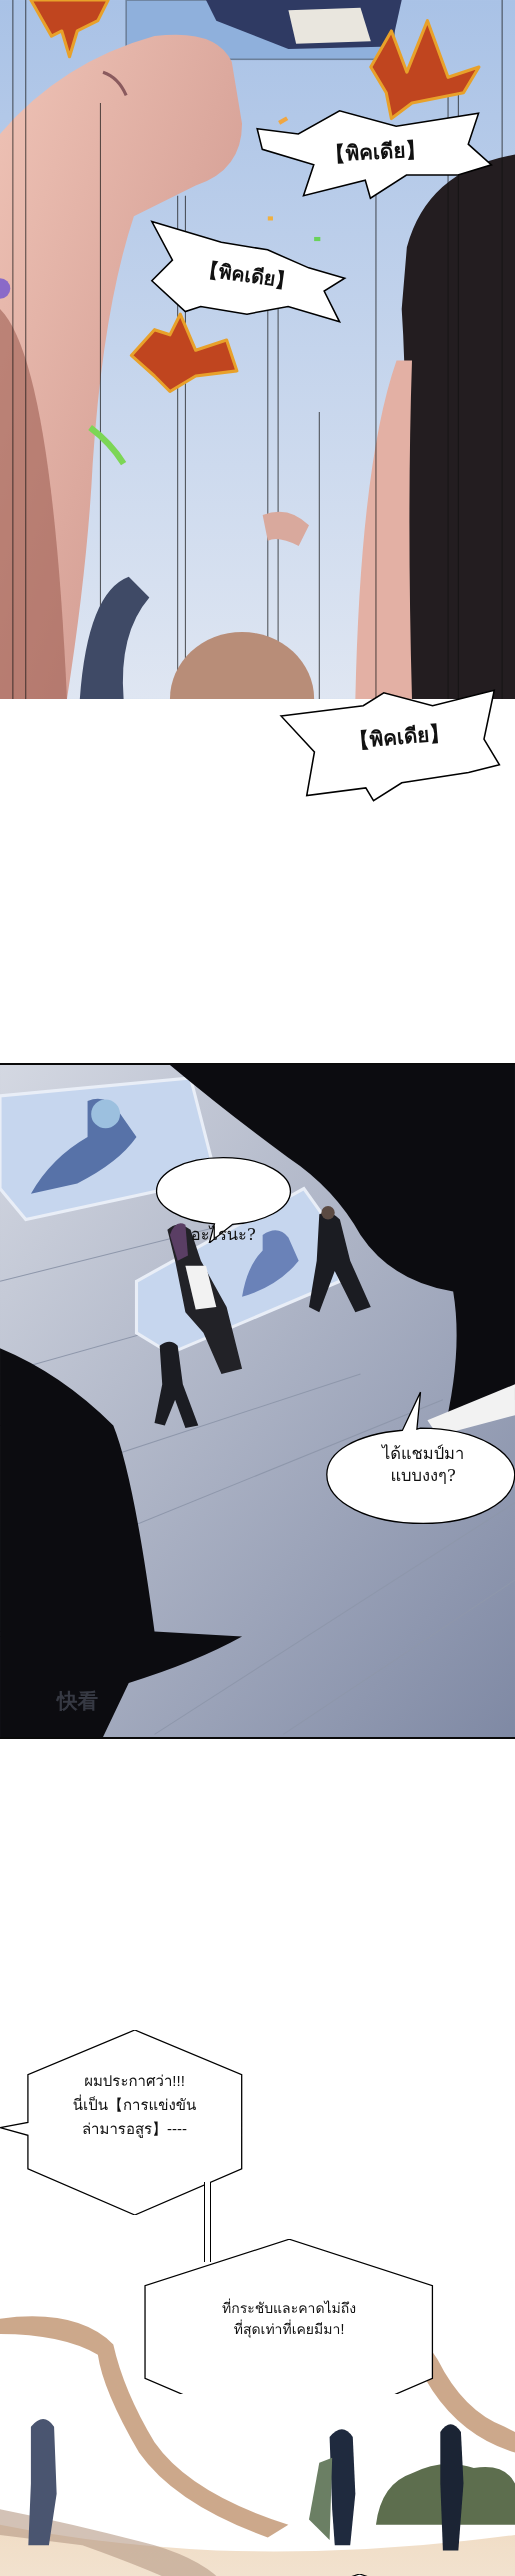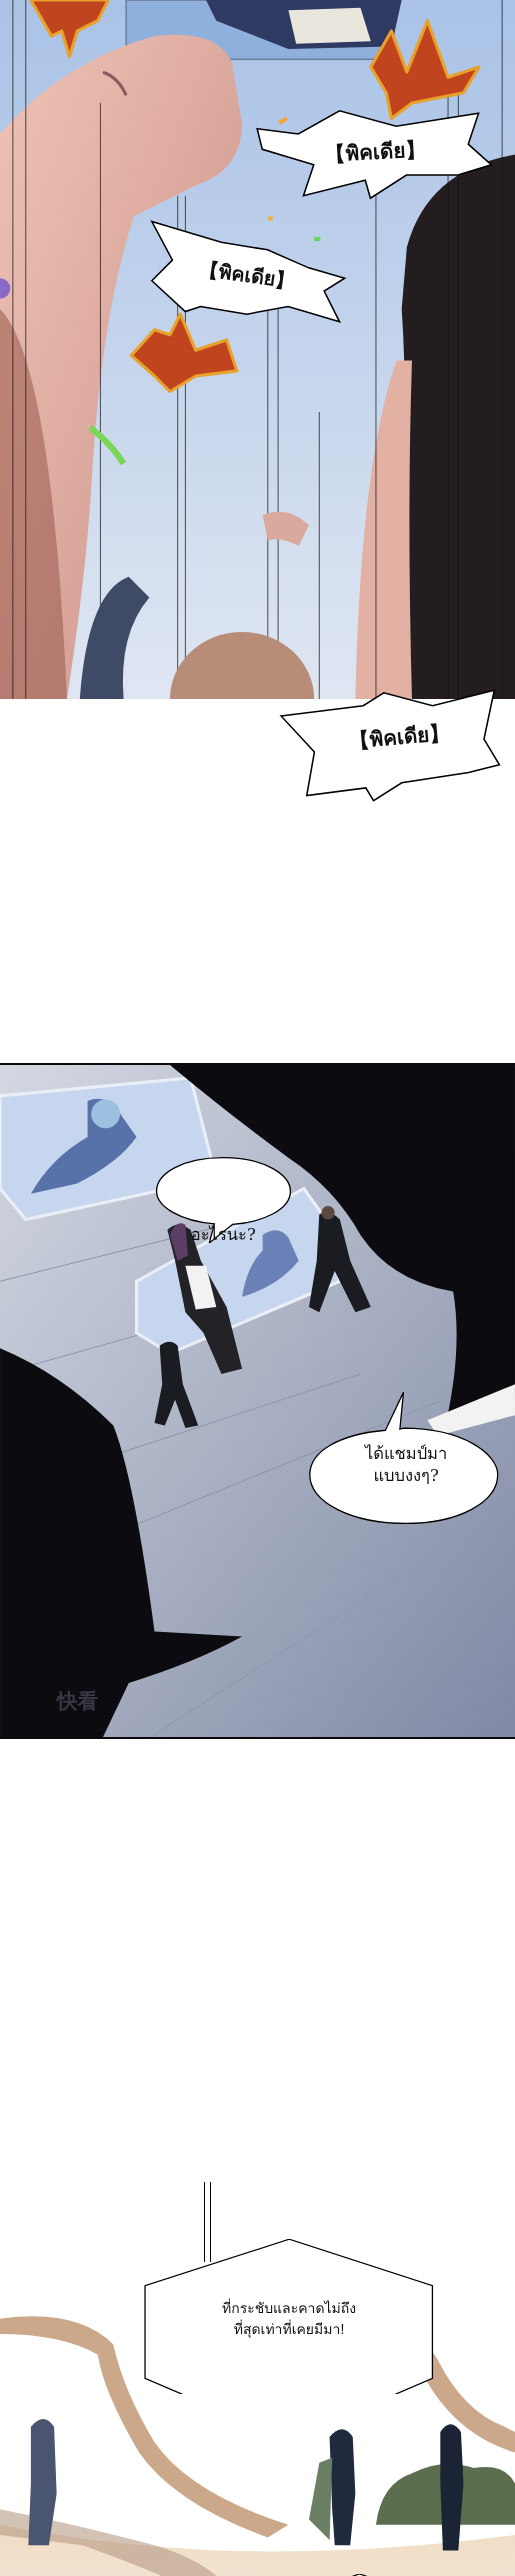--- a/index.html
+++ b/index.html
@@ -132,21 +132,21 @@
 
   <div class="wm" style="left:57px;top:622px;font-size:20.6px;">快看</div>
 
   <div class="abs" style="left:155px;top:90px;width:137px;height:88px;">
     <svg width="137" height="88" viewBox="0 0 265 170">
         <path d="M132 5 C215 5 262 40 262 70 C262 105 210 130 150 134 L105 170 L115 133 C50 128 3 100 3 70 C3 35 55 5 132 5 Z" fill="#fff" stroke="#000" stroke-width="2.5"></path>
       </svg>
     <div class="bubble-text" style="left:10.3px;top:20.6px;width:116px;font-size:16.5px;font-family:'DejaVu Serif',serif;margin-top:48px;">อะไรนะ?</div>
   </div>
 
-  <div class="abs" style="left:308px;top:322px;width:191px;height:139px;">
+  <div class="abs" style="left:325px;top:322px;width:191px;height:139px;">
     <svg width="191" height="139" viewBox="0 0 370 270">
         <path d="M185 80 C300 80 368 130 368 170 C368 225 290 265 190 265 C85 265 3 225 3 170 C3 125 60 92 150 84 L185 10 L178 82 Z" fill="#fff" stroke="#000" stroke-width="2.5"></path>
       </svg>
     <div class="bubble-text" style="left:20.6px;top:56px;width:155px;font-size:16.5px;font-family:'DejaVu Serif',serif;">ได้แชมป์มา
 แบบงงๆ?</div>
   </div>
 </div>
 
 <div class="panel" style="top:2030px;height:670px;background:#ffffff;overflow:visible;">
   <svg width="515" height="670" style="position:absolute;left:0;top:0;" viewBox="0 0 1000 1300">
@@ -167,20 +167,28 @@
     <path d="M730 960 Q740 880 800 860 Q860 830 920 850 Q980 840 1000 880 L1000 960 Z" fill="#5d6e4e"></path>
 
     <path d="M60 770 Q85 740 105 770 L110 900 L95 1000 L55 1000 L60 880 Z" fill="#4a5570"></path>
     <path d="M640 790 Q665 760 685 790 L690 900 L680 1000 L650 1000 L645 930 Z" fill="#1f2a3e"></path>
     <path d="M620 840 L645 830 L640 990 L600 950 Z" fill="#6b7f64"></path>
     <path d="M855 780 Q875 750 895 780 L900 880 L890 1010 L860 1010 L855 880 Z" fill="#1b2434"></path>
   </svg>
 
   <div class="abs" style="left:198px;top:258px;font-size:40px;font-weight:bold;color:#0a0a0a;-webkit-text-stroke:1px #ffffff;letter-spacing:3.1px;transform:rotate(28deg);text-shadow:0 0 1.5px #2a2a5a;">咔 咔</div>
 
+  <div class="abs" style="left:0;top:0;width:247px;height:185px;">
+    <svg width="247" height="185" viewBox="0 0 480 360">
+        <path d="M262 0 L470 87 L470 270 L262 360 L54 270 L54 205 L0 190 L54 180 L54 87 Z" fill="#fff" stroke="#000" stroke-width="2.5"></path>
+      </svg>
+    <div class="bubble-text" style="left:57px;top:39px;width:155px;font-size:15px;font-family:'Liberation Sans',sans-serif;line-height:1.6;">ผมประกาศว่า!!!
+นี่เป็น【การแข่งขัน
+ล่ามารอสูร】----</div>
+  </div>
 
   <div class="abs" style="left:204px;top:152px;width:5.2px;height:80px;border-left:1.3px solid #000;border-right:1.3px solid #000;background:#fff;"></div>
 
   <div class="abs" style="left:144px;top:209px;width:291px;height:155px;">
     <svg width="291" height="155" viewBox="0 0 565 300">
         <path d="M282 0 L560 90 L560 270 L282 390 L2 270 L2 90 Z" fill="#fff" stroke="#000" stroke-width="2.5"></path>
       </svg>
     <div class="bubble-text" style="left:28px;top:59px;width:234px;font-size:14px;font-family:'Liberation Sans',sans-serif;line-height:1.5;">ที่กระชับและคาดไม่ถึง
 ที่สุดเท่าที่เคยมีมา!</div>
   </div>

